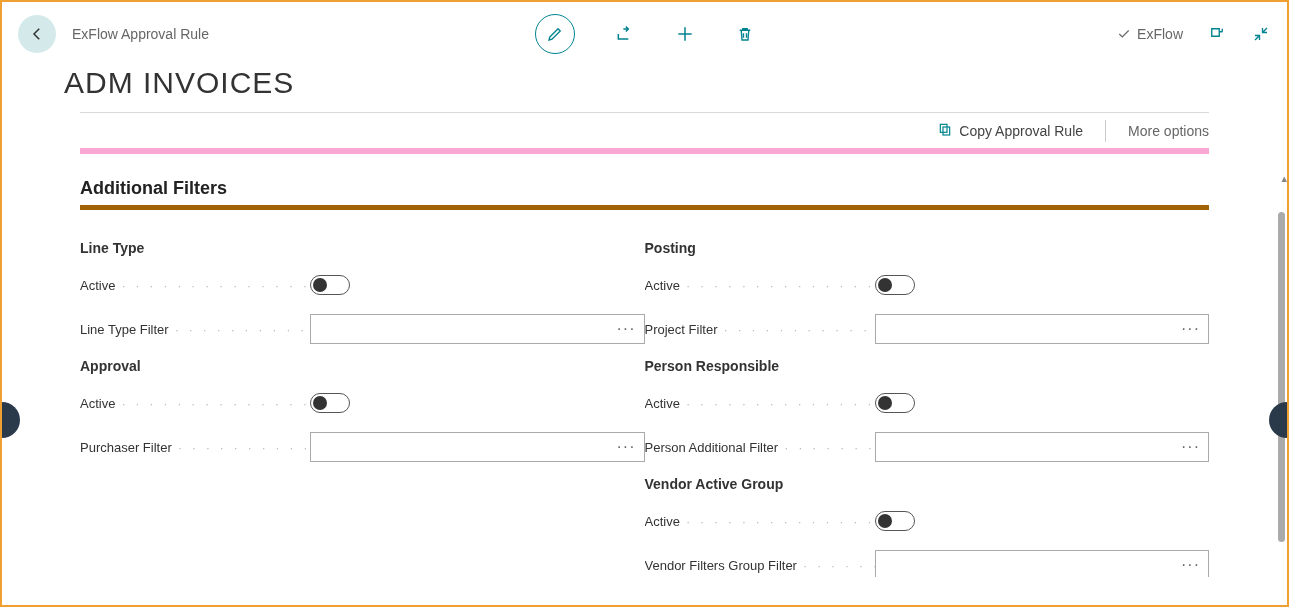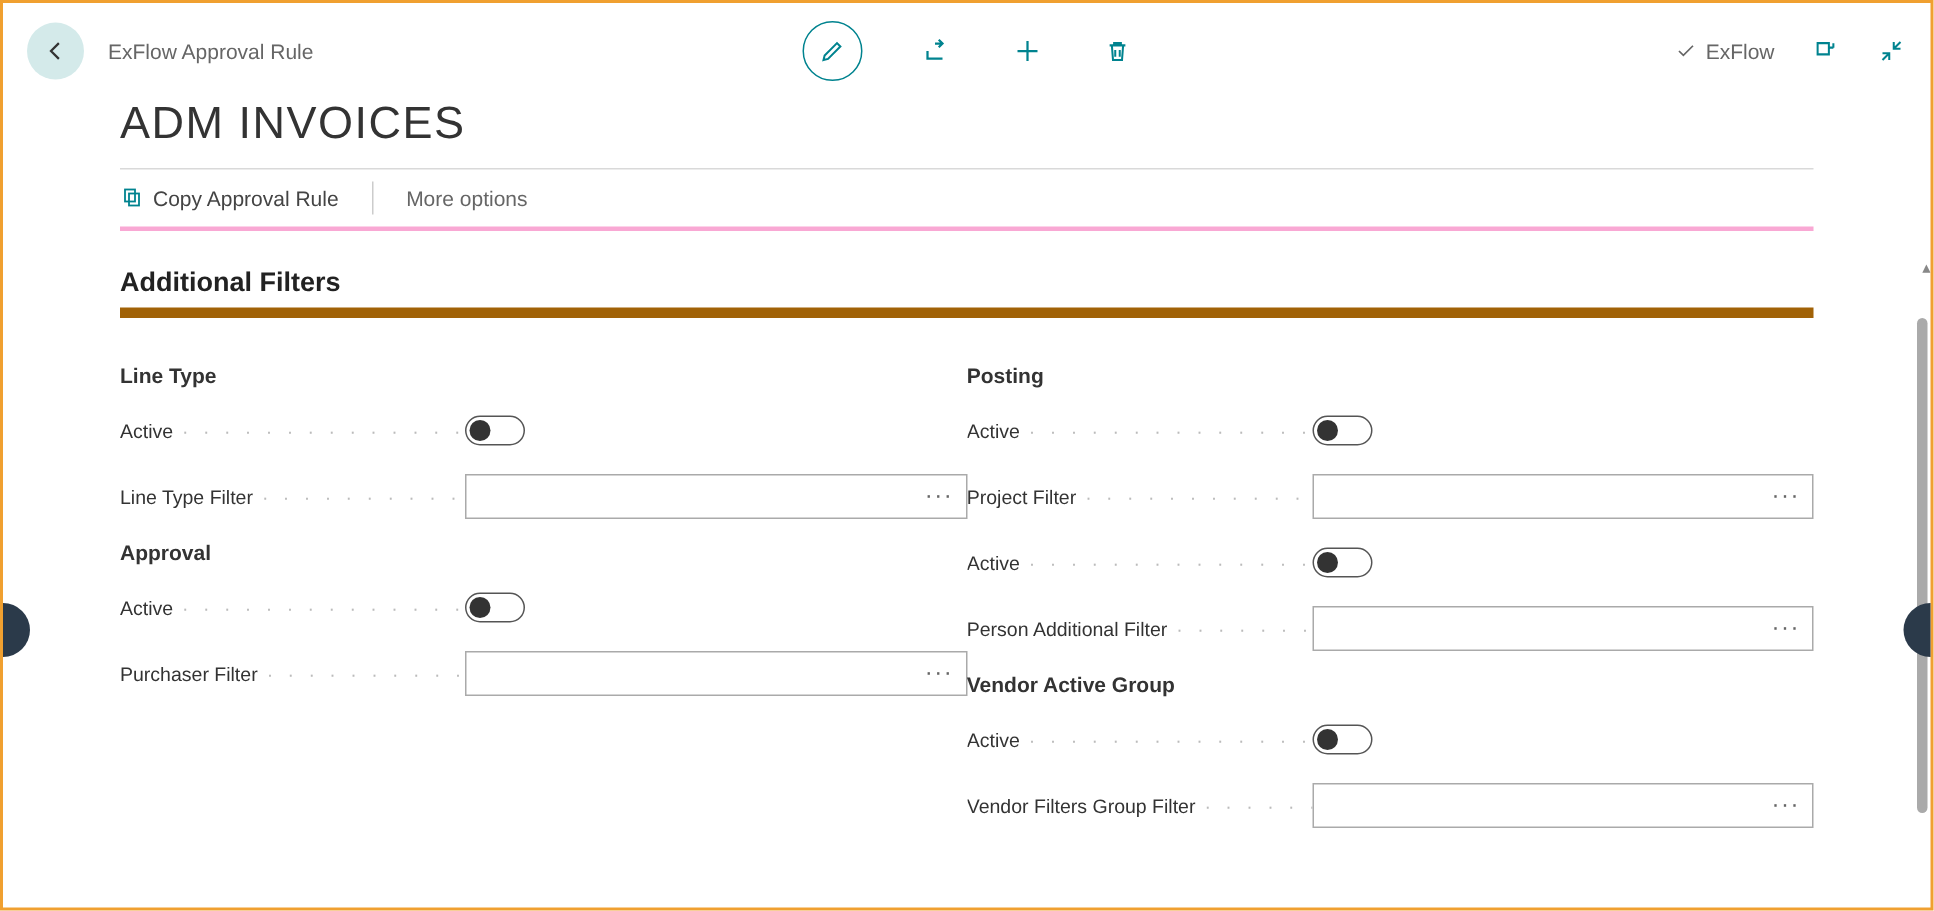--- a/index.html
+++ b/index.html
@@ -63,30 +63,31 @@
     align-items: center;
     gap: 24px;
     color: #666;
   }
   .saved { display: flex; align-items: center; gap: 6px; font-size: 14px; }
   .title {
     font-size: 30px;
     font-weight: 300;
     color: #333;
     letter-spacing: 1px;
-    padding: 8px 0 12px 78px;
+    padding: 8px 0 12px 62px;
   }
   .action-bar {
     margin: 0 78px;
     border-top: 1px solid #d9d9d9;
-    border-bottom: 3px solid #f9a8d4;
+    border-bottom: 6px solid #f9a8d4;
     display: flex;
     align-items: center;
     height: 42px;
     gap: 22px;
+    justify-content: flex-end;
   }
   .action-item {
     display: flex;
     align-items: center;
     gap: 6px;
     color: #444;
     cursor: pointer;
     font-size: 14px;
   }
   .action-sep { width: 1px; height: 22px; background: #ccc; }
@@ -95,21 +96,21 @@
     padding: 24px 78px 0 78px;
     position: relative;
     height: calc(100% - 180px);
     overflow: hidden;
   }
   .section-title {
     font-size: 18px;
     font-weight: 600;
     color: #222;
     padding-bottom: 6px;
-    border-bottom: 7px solid #a16207;
+    border-bottom: 5px solid #a16207;
     margin-bottom: 22px;
   }
   .cols {
     display: flex;
   }
   .col { flex: 1; }
   .group-label {
     font-weight: 600;
     font-size: 14px;
     margin-bottom: 14px;
@@ -313,20 +314,21 @@
           </div>
       </div>
       <div class="field-row">
         <div class="field-label">Project Filter</div>
         <div class="input-box">
           <span></span>
           <span class="dots">···</span>
         </div>
       </div>
 
+      <div class="group-label">Person Responsible</div>
       <div class="field-row">
         <div class="field-label">Active</div>
         <div class="toggle">
             <div class="knob"></div>
           </div>
       </div>
       <div class="field-row">
         <div class="field-label">Person Additional Filter</div>
         <div class="input-box">
           <span></span>

